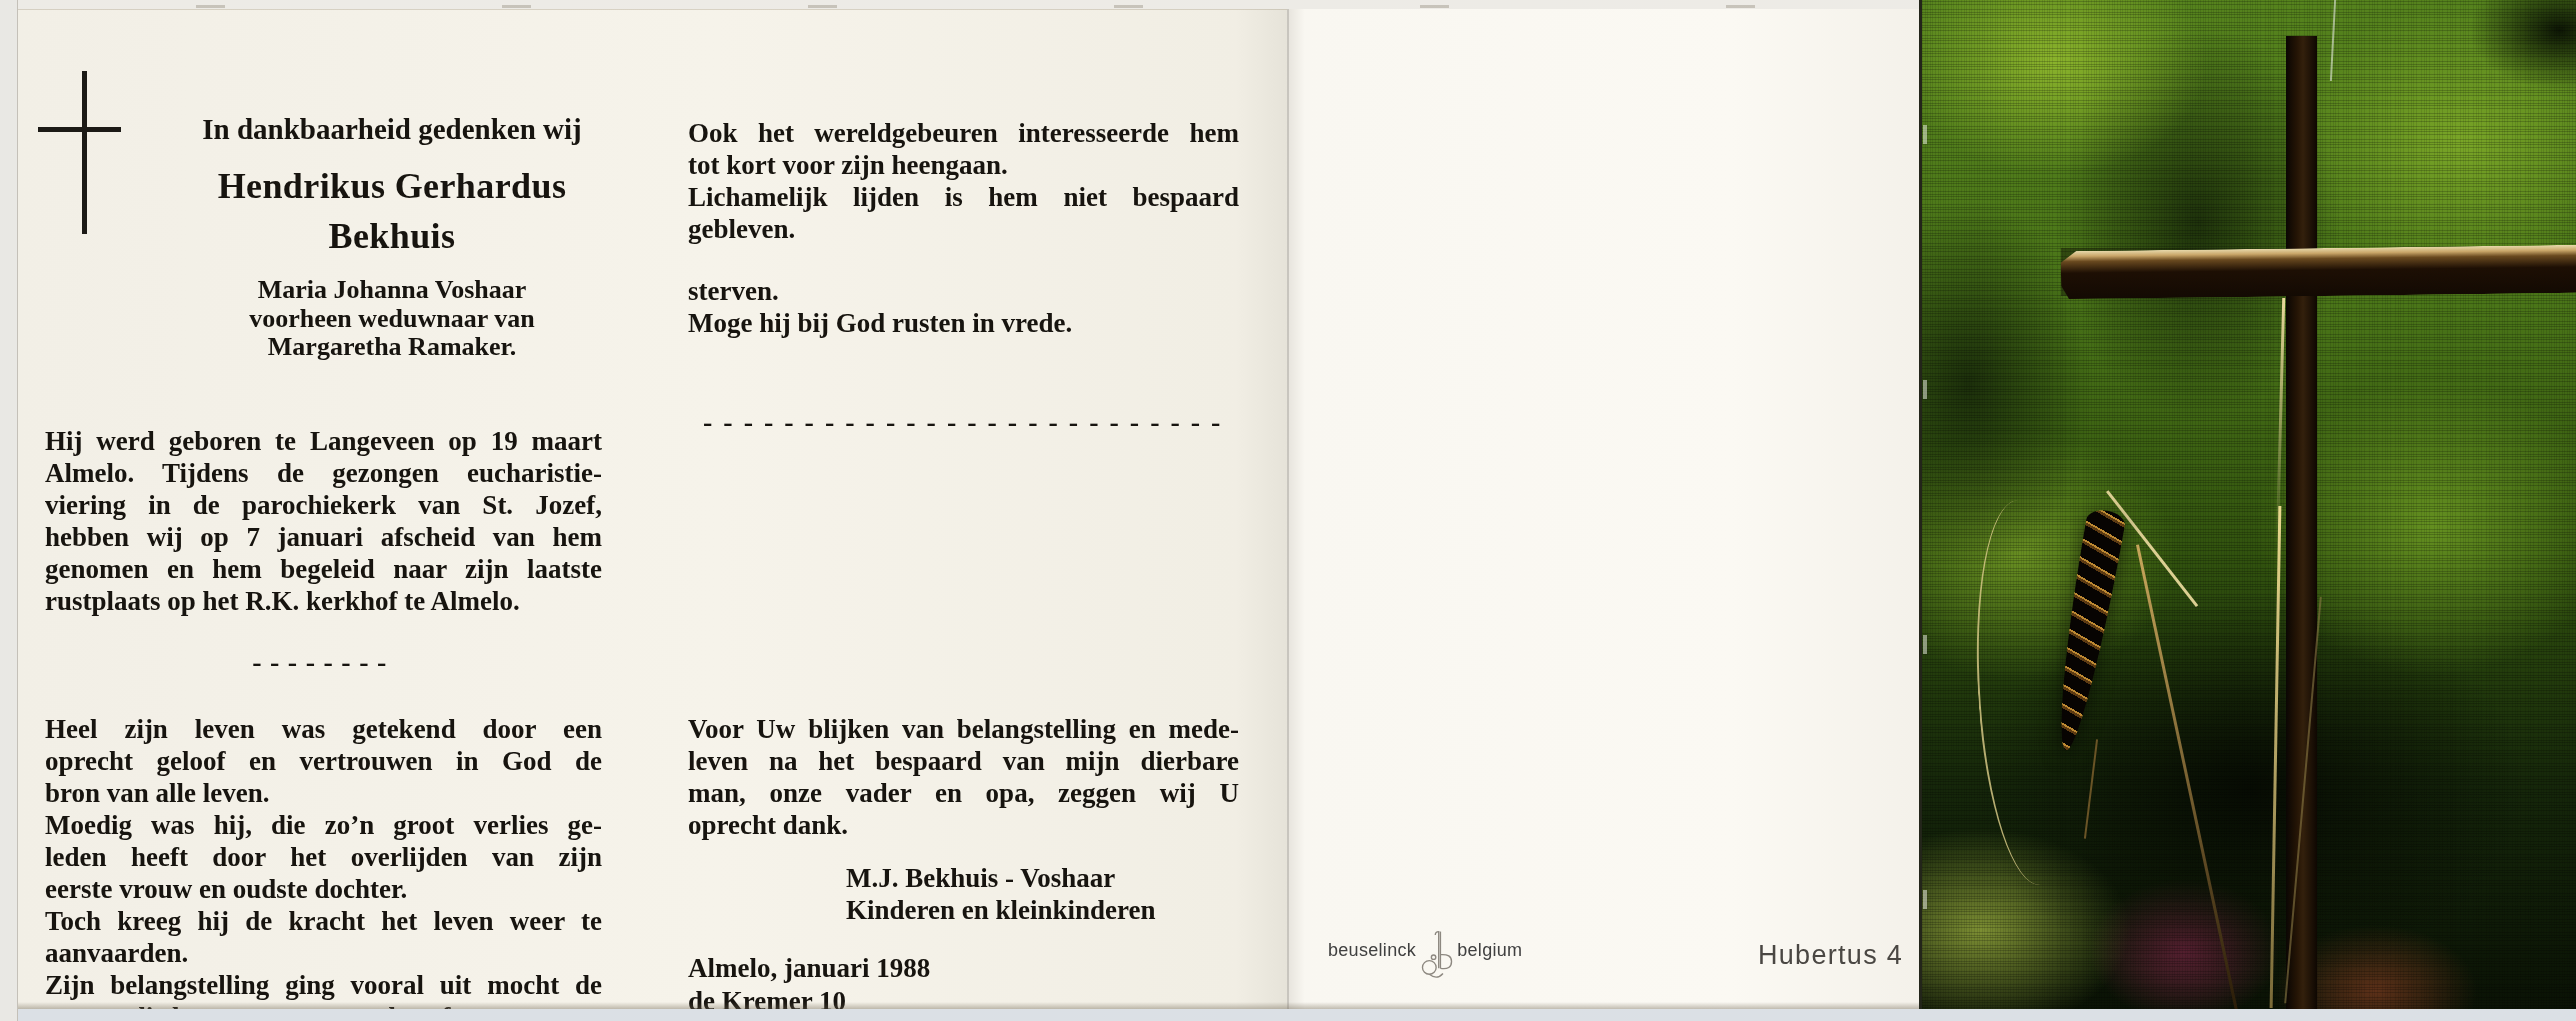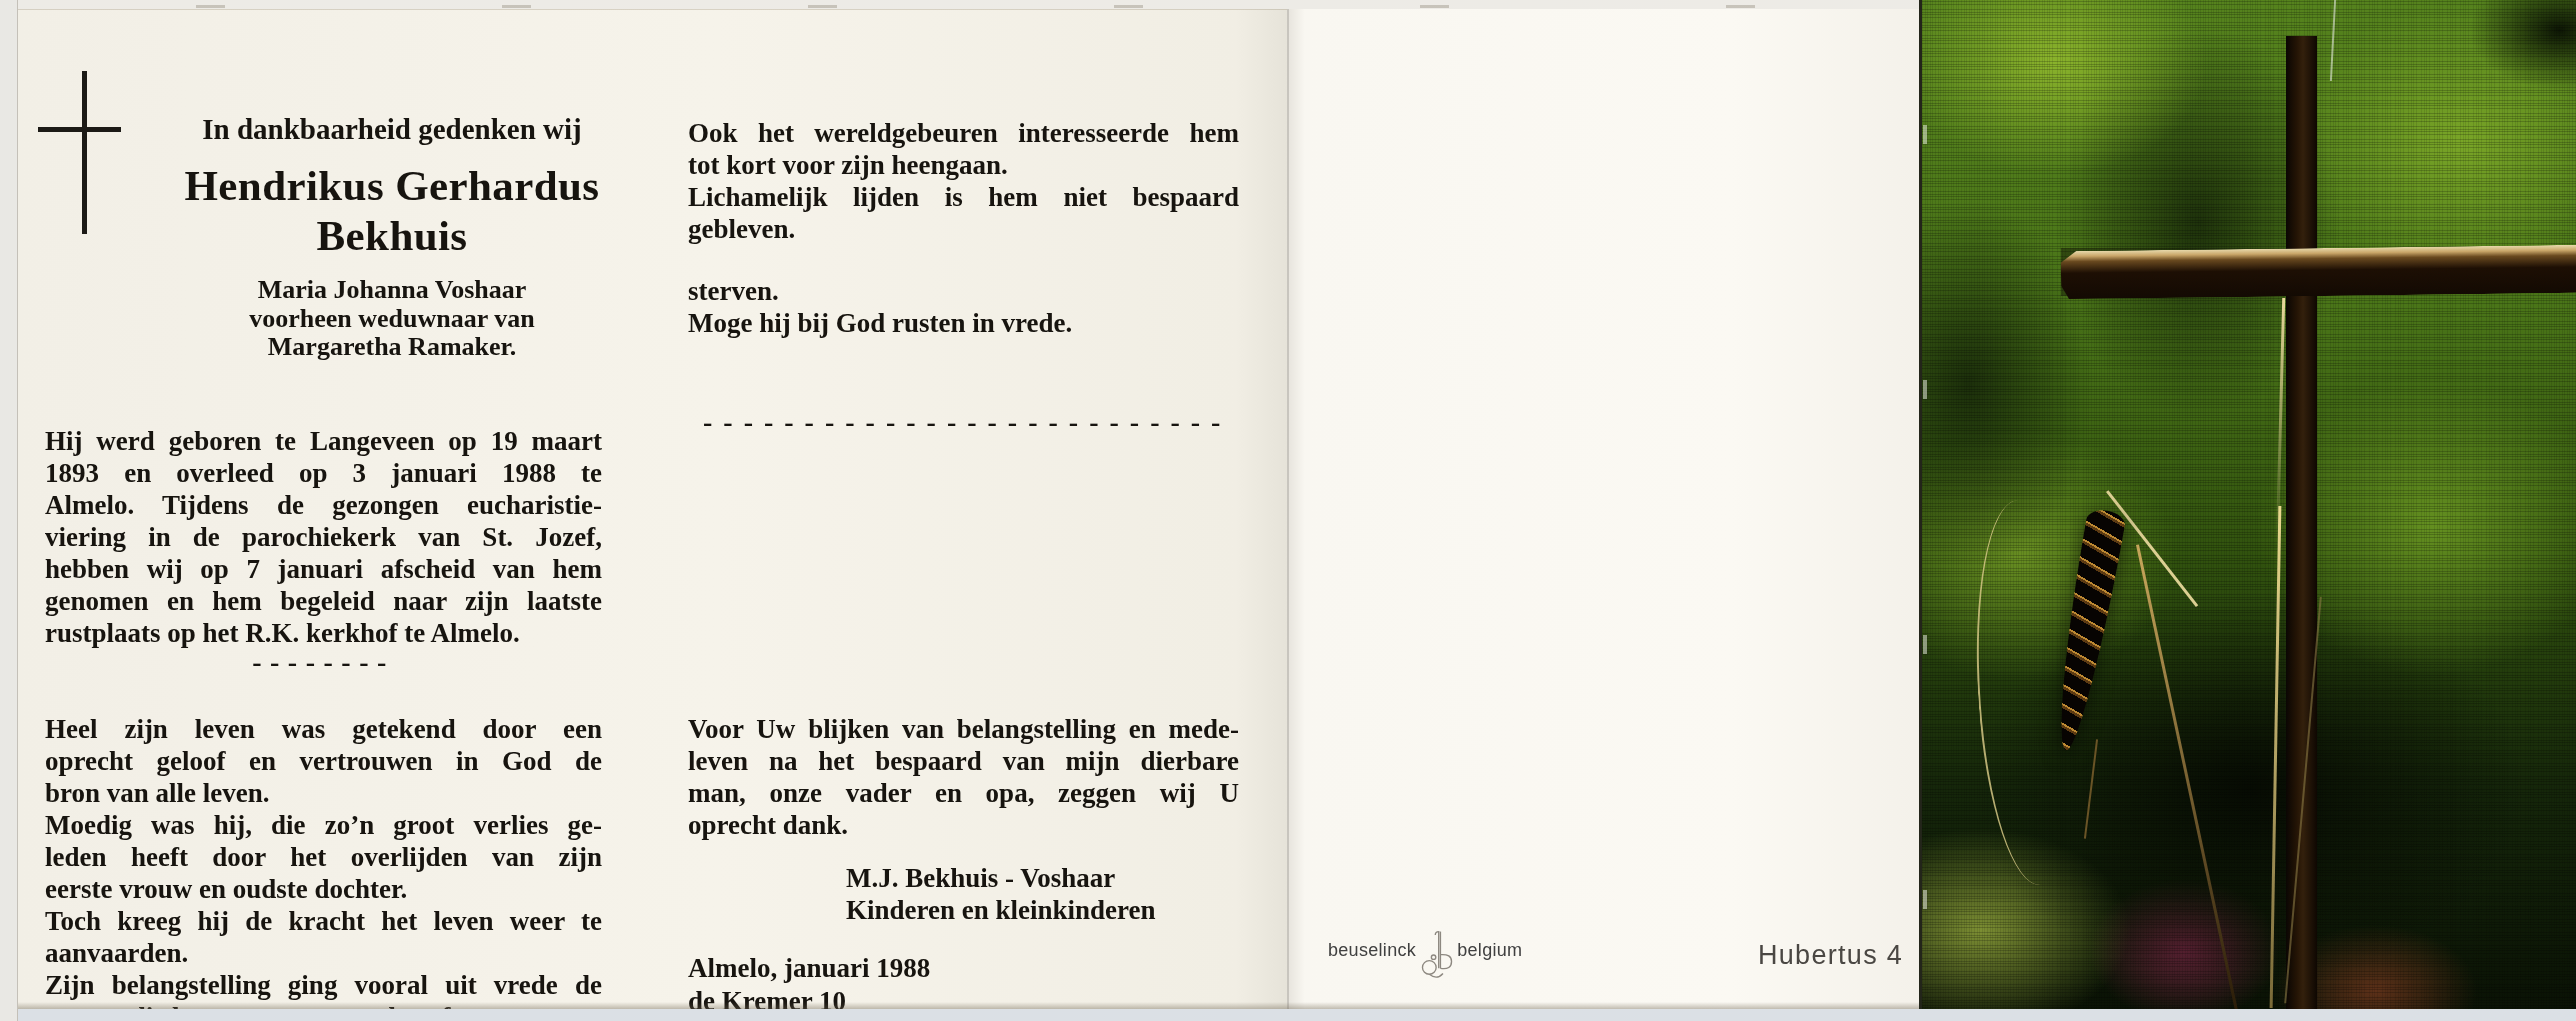--- a/index.html
+++ b/index.html
@@ -26,21 +26,21 @@
                 border-left:2.6px solid #c8c5be; border-top:1.7px solid rgba(160,150,125,.3); }
 
   
   .txt  { position:absolute; color:#17140f; font-weight:700;margin-top:40px; }
   .line { width:100%; }
   .jl   { text-align:justify; text-align-last:justify; white-space:nowrap; }
   .ll   { text-align:left; white-space:nowrap; }
   .tc   { text-align:center; }
 
   #intro     { left:128px; top:73px;  width:528px; font-size:29px; }
-  #name      { left:128px; top:121px; width:528px; font-size:43px; line-height:50px; letter-spacing:0.4px; }
+  #name      { left:128px; top:121px; width:528px; font-size:36px; line-height:50px; letter-spacing:0.4px; }
   #relations { left:128px; top:236px; width:528px; font-size:26px; line-height:28.5px; }
   #para1     { left:45px;  top:385px; width:557px; font-size:27px; line-height:32px; }
   #sep1      { left:45px;  top:606px; width:557px; font-size:28px; letter-spacing:8.5px; text-align:center; }
   #para2     { left:45px;  top:673px; width:557px; font-size:27px; line-height:32px; }
 
   #block1    { left:688px; top:77px;  width:551px; font-size:27px; line-height:32px; }
   #block2    { left:688px; top:235px; width:551px; font-size:27px; line-height:32px; }
   #sep2      { left:703px; top:366px; width:549px; font-size:28px; letter-spacing:11px;
                white-space:nowrap; overflow:hidden; }
   #thanks    { left:688px; top:673px; width:551px; font-size:27px; line-height:32px; }
@@ -130,38 +130,37 @@
     <div class="line">Hendrikus Gerhardus</div>
     <div class="line">Bekhuis</div>
   </div>
   <div class="txt tc" id="relations">
     <div class="line">Maria Johanna Voshaar</div>
     <div class="line">voorheen weduwnaar van</div>
     <div class="line">Margaretha Ramaker.</div>
   </div>
   <div class="txt" id="para1">
     <div class="line jl">Hij werd geboren te Langeveen op 19 maart</div>
-    <div class="line jl">1893 en overleed op 3 januari 1988 te</div>
     <div class="line jl">Almelo. Tijdens de gezongen eucharistie-</div>
     <div class="line jl">viering in de parochiekerk van St. Jozef,</div>
     <div class="line jl">hebben wij op 7 januari afscheid van hem</div>
     <div class="line jl">genomen en hem begeleid naar zijn laatste</div>
     <div class="line ll">rustplaats op het R.K. kerkhof te Almelo.</div>
   </div>
   <div class="txt" id="sep1">--------</div>
   <div class="txt" id="para2">
     <div class="line jl">Heel zijn leven was getekend door een</div>
     <div class="line jl">oprecht geloof en vertrouwen in God de</div>
     <div class="line ll">bron van alle leven.</div>
     <div class="line jl">Moedig was hij, die zo’n groot verlies ge-</div>
     <div class="line jl">leden heeft door het overlijden van zijn</div>
     <div class="line ll">eerste vrouw en oudste dochter.</div>
     <div class="line jl">Toch kreeg hij de kracht het leven weer te</div>
     <div class="line ll">aanvaarden.</div>
-    <div class="line jl">Zijn belangstelling ging vooral uit vrede de</div>
+    <div class="line jl">Zijn belangstelling ging vooral uit mocht de</div>
     <div class="line ll">natuur die hem rust en vreugde gaf.</div>
   </div>
 
   <div class="txt" id="block1">
     <div class="line jl">Ook het wereldgebeuren interesseerde hem</div>
     <div class="line ll">tot kort voor zijn heengaan.</div>
     <div class="line jl">Lichamelijk lijden is hem niet bespaard</div>
     <div class="line ll">gebleven.</div>
   </div>
   <div class="txt" id="block2">

